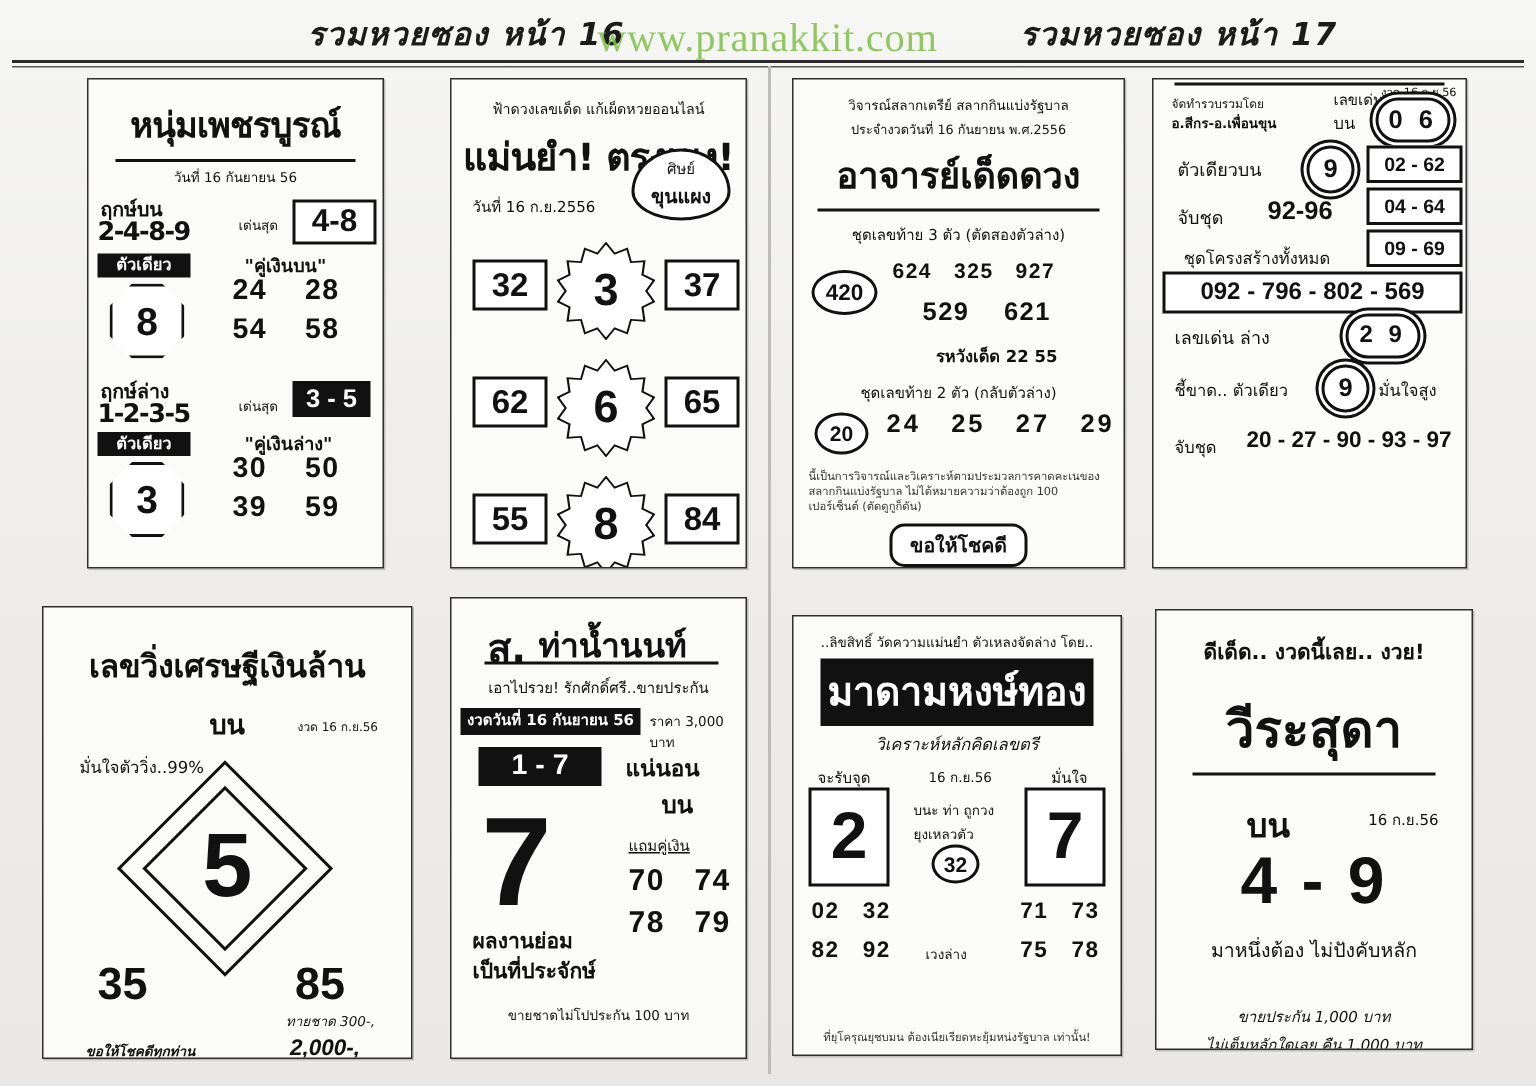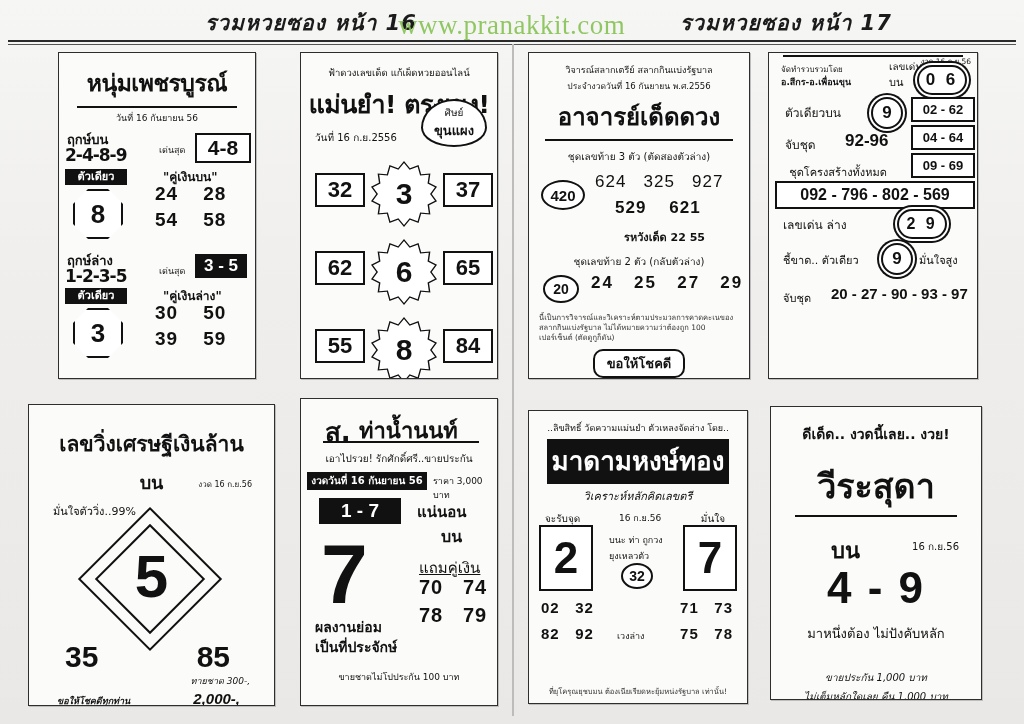--- a/index.html
+++ b/index.html
@@ -226,21 +226,21 @@
   <div class="card" id="card3">
     <div class="center thai" style="font-size:9px;margin-top:10px;">วิจารณ์สลากเตรีย์ สลากกินแบ่งรัฐบาล</div>
     <div class="center thai" style="font-size:8.5px;margin-top:2px;">ประจำงวดวันที่ 16 กันยายน พ.ศ.2556</div>
     <div class="c-title" style="font-size:24px;margin-top:4px;">อาจารย์เด็ดดวง</div>
     <div style="height:2px;background:#111;margin:3px 16px 0 16px;"></div>
 
     <div class="center thai" style="font-size:10px;margin-top:8px;">ชุดเลขท้าย 3 ตัว (ตัดสองตัวล่าง)</div>
 
     <div style="position:relative;height:66px;margin-top:4px;">
       <div class="ring" style="position:absolute;left:12px;top:12px;width:40px;height:26px;border-radius:50%;font-size:15px;">420</div>
-      <div style="position:absolute;left:66px;top:4px;font-size:17px;font-weight:normal;letter-spacing:1px;">
+      <div style="position:absolute;left:66px;top:4px;font-size:14px;font-weight:bold;letter-spacing:1px;">
         <span>624</span>
         &nbsp;
         <span>325</span>
         &nbsp;
         <span>927</span>
       </div>
       <div style="position:absolute;left:86px;top:30px;font-size:17px;font-weight:bold;letter-spacing:1px;">
         <span>529</span>
         &nbsp;&nbsp;
         <span>621</span>
@@ -354,21 +354,21 @@
       <div class="thai" style="position:absolute;left:132px;top:2px;font-size:9px;">ราคา 3,000 บาท</div>
     </div>
 
     <div style="position:relative;height:160px;">
       <div class="blackbar" style="position:absolute;left:18px;top:0px;width:82px;height:26px;font-size:19px;line-height:26px;">1 - 7</div>
       <div class="thai bold" style="position:absolute;left:116px;top:2px;font-size:15px;">แน่นอน</div>
       <div class="thai bold" style="position:absolute;left:140px;top:26px;font-size:16px;">บน</div>
 
       <div style="position:absolute;left:20px;top:30px;font-size:84px;font-weight:bold;line-height:92px;">7</div>
 
-      <div class="thai" style="position:absolute;left:118px;top:58px;font-size:15px;text-decoration:underline;">แถมคู่เงิน</div>
+      <div class="thai" style="position:absolute;left:118px;top:58px;font-size:10px;text-decoration:underline;">แถมคู่เงิน</div>
       <div style="position:absolute;left:118px;top:78px;font-size:20px;font-weight:bold;letter-spacing:1px;">
         <span>70</span>
         &nbsp;
         <span>74</span>
       </div>
       <div style="position:absolute;left:118px;top:106px;font-size:20px;font-weight:bold;letter-spacing:1px;">
         <span>78</span>
         &nbsp;
         <span>79</span>
       </div>

